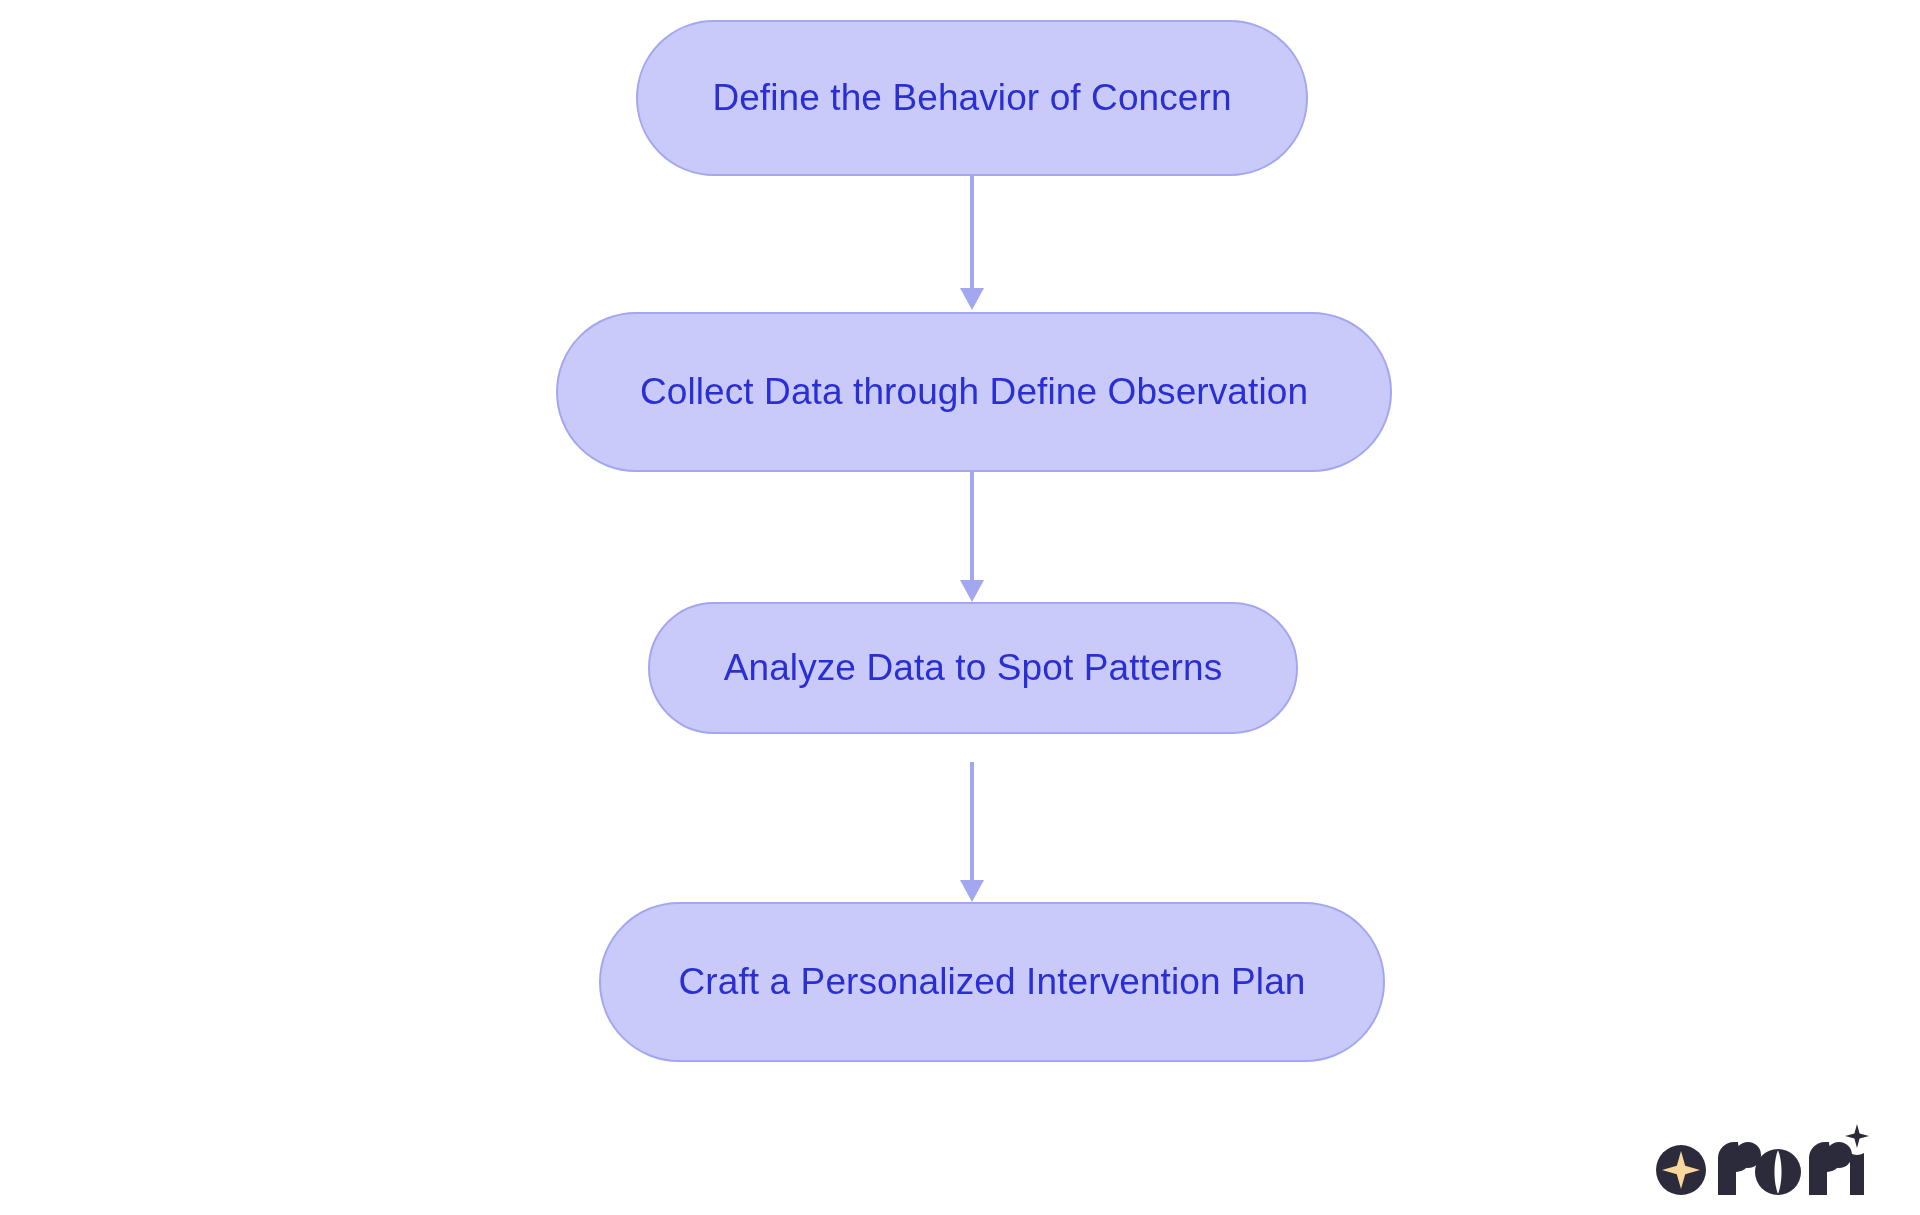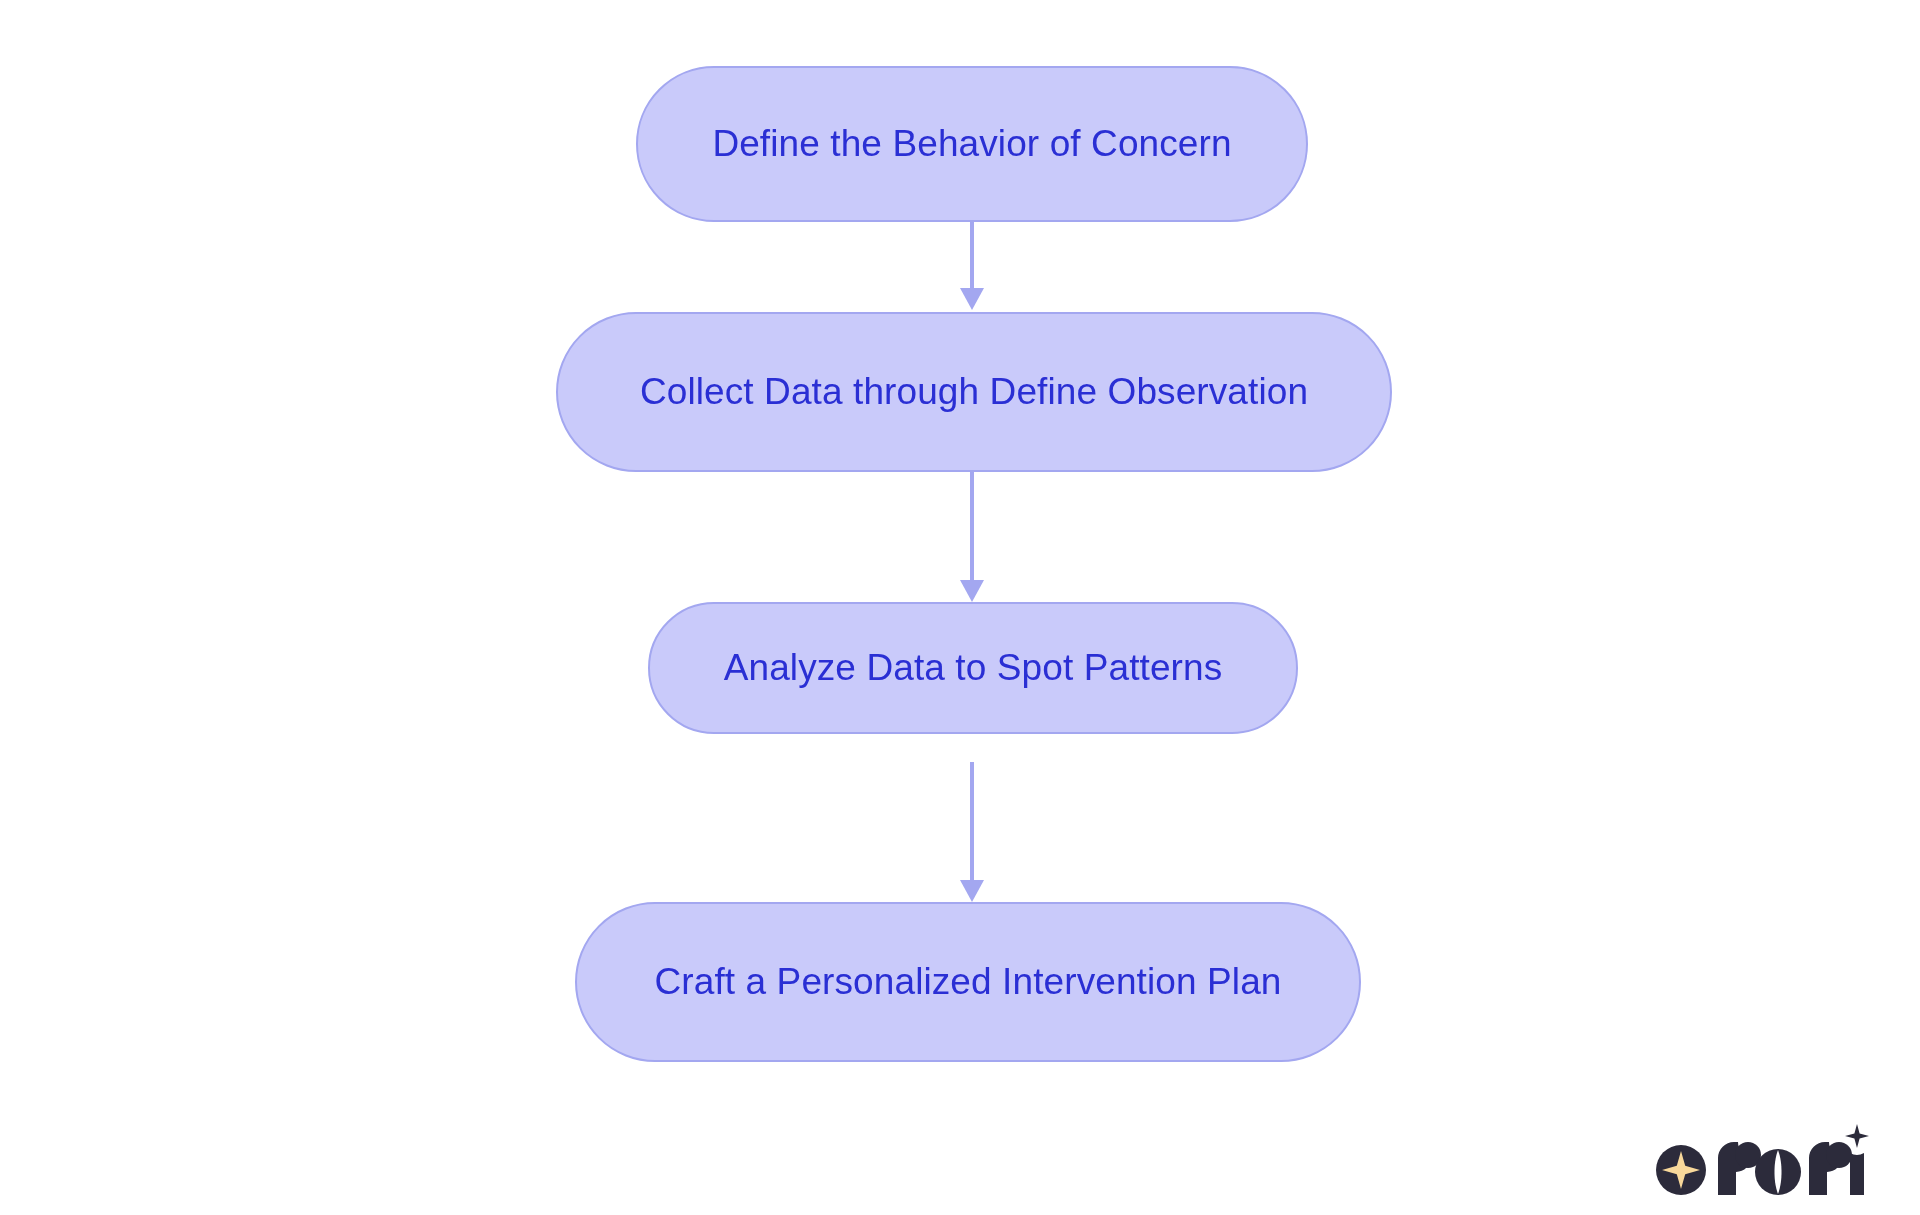--- a/index.html
+++ b/index.html
@@ -37,24 +37,24 @@
   .flow-node-label {
     color: #2a2fd4;
     font-size: 37px;
     font-weight: 400;
     letter-spacing: 0.1px;
     line-height: 1.1;
     white-space: nowrap;
   }
 
   
-  #node-0 { left: 636px;  top: 20px;   width: 672px; height: 156px; margin-top: 46px; }
+  #node-0 { left: 636px;  top: 20px;   width: 672px; height: 156px; }
   #node-1 { left: 556px;  top: 312px;  width: 836px; height: 160px; }
   #node-2 { left: 648px;  top: 602px;  width: 650px; height: 132px; }
-  #node-3 { left: 575px;  top: 902px;  width: 786px; height: 160px; }
+  #node-3 { left: 599px;  top: 902px;  width: 786px; height: 160px; }
 
   .connector {
     position: absolute;
     left: 0;
     top: 0;
     overflow: visible;
   }
 
   #rori-logo {
     position: absolute;

